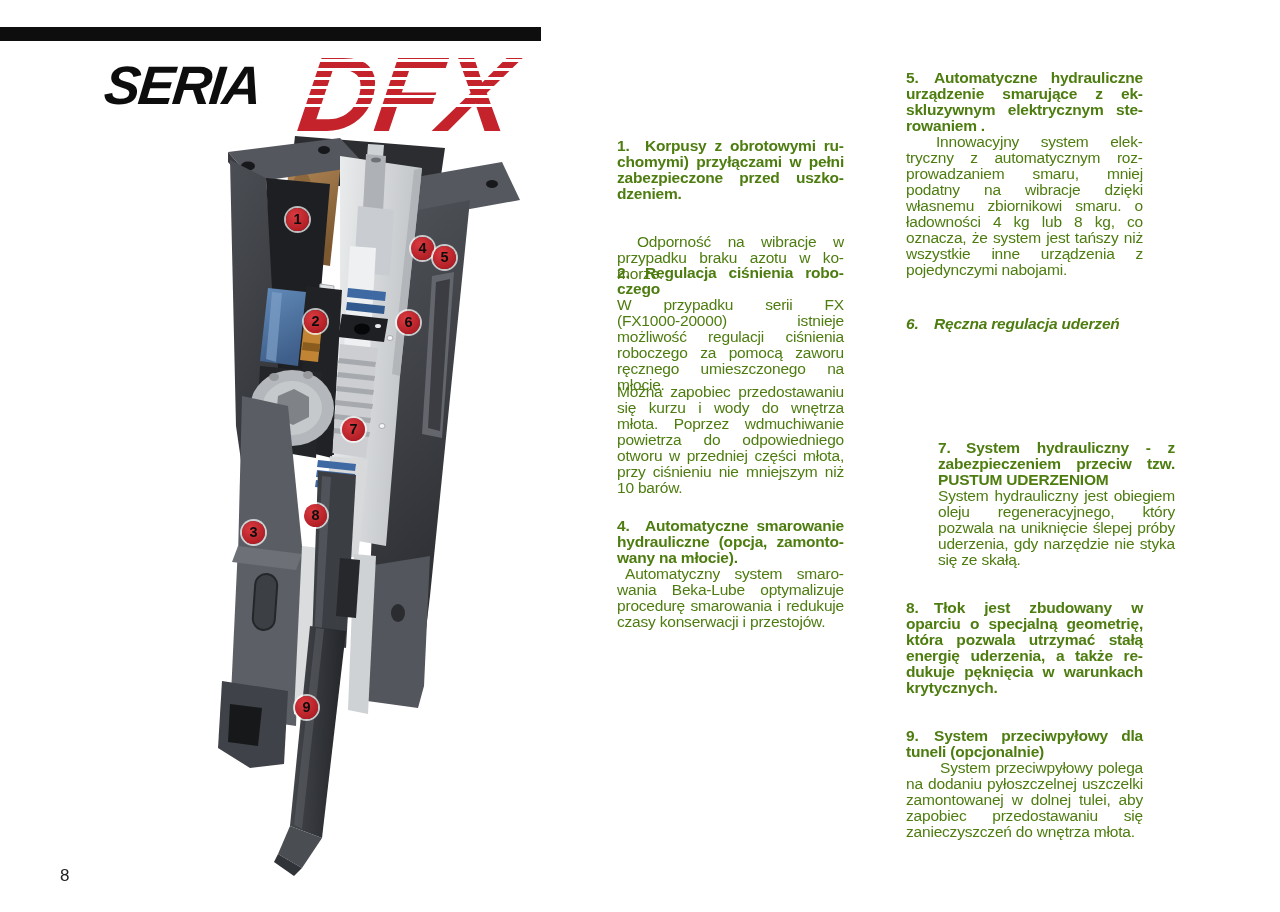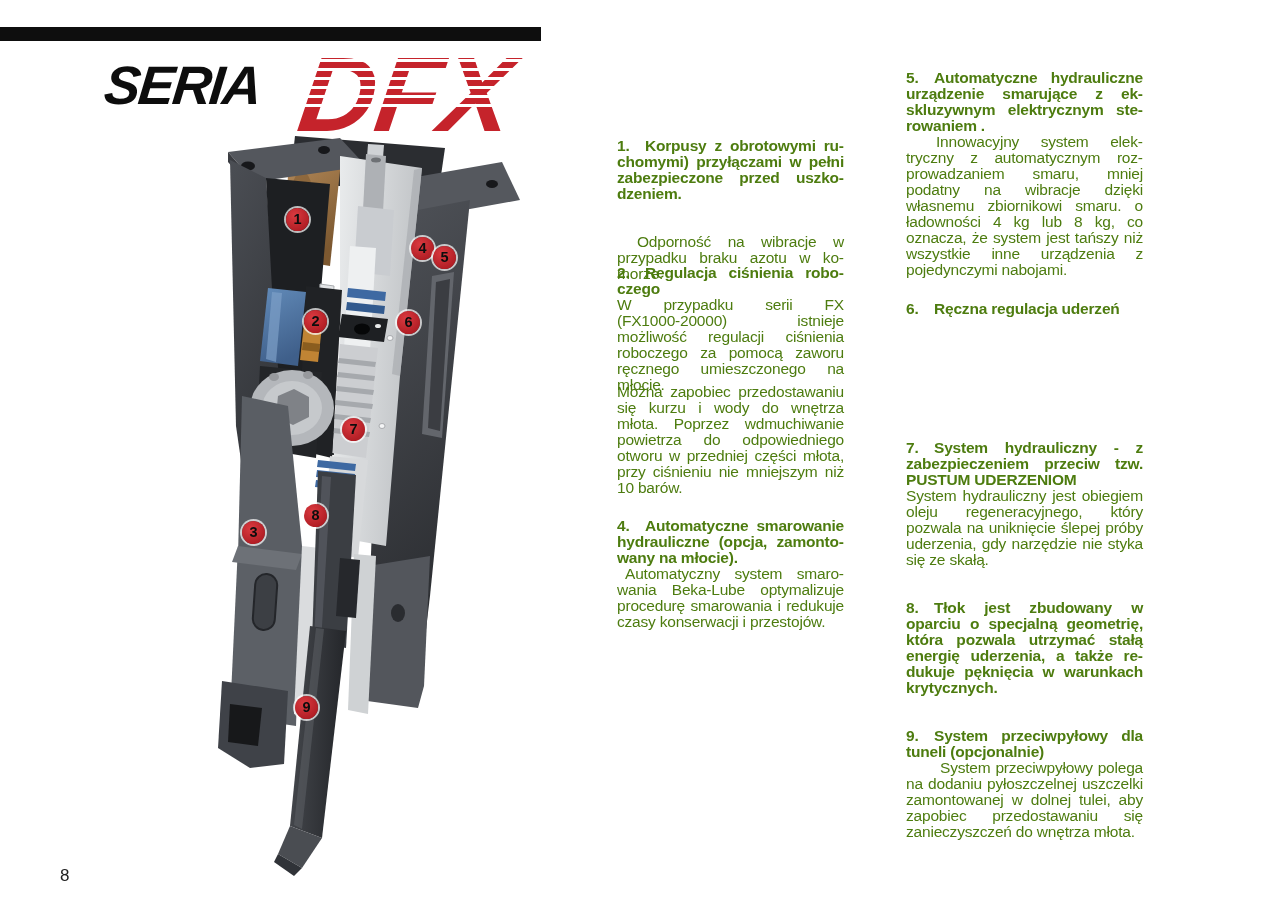--- a/index.html
+++ b/index.html
@@ -18,21 +18,21 @@
     background:repeating-linear-gradient(to bottom,transparent 0 6px,#ffffff 6px 9px);}
 
   .col-section{position:absolute;color:#4d7c0f;font-size:15.5px;line-height:16px;
     letter-spacing:-0.2px;hyphens:manual;-webkit-hyphens:manual;}
   .col-section p{margin:0;text-align:justify;}
   .col-section .heading{font-weight:bold;}
   .col-section .num{display:inline-block;width:28px;font-weight:bold;}
   .col1{left:617px;width:227px;}
   .col2{left:906px;width:237px;}
   #sec1{top:138px;} #sec2{top:253px;margin-top:12px;} #sec3{top:384px;} #sec4{top:518px;}
-  #sec5{top:70px;}  #sec6{top:301px;} #sec7{top:440px;} #sec8{top:600px;} #sec9{top:728px;}
+  #sec5{top:70px;}  #sec6{top:316px;font-style:italic;} #sec7{top:440px;margin-left:32px;} #sec8{top:600px;} #sec9{top:728px;}
   #sec1 .body{text-indent:20px;margin-top:32px;} #sec4 .body{text-indent:8px;}
   #sec5 .body{text-indent:30px;} #sec9 .body{text-indent:34px;}
 
   .illustration{position:absolute;left:190px;top:126px;width:340px;height:760px;}
 
   .callout{position:absolute;width:23px;height:23px;border-radius:50%;z-index:10;
     background:radial-gradient(circle at 38% 32%, #da3a40, #b01d24 75%);
     box-shadow:0 0 0 2px rgba(255,255,255,0.7);
     color:#0d0d0d;font-weight:bold;font-size:14.5px;text-align:center;line-height:23px;}
   #co1{left:286px;top:208px;} #co2{left:304px;top:310px;} #co3{left:242px;top:521px;}

